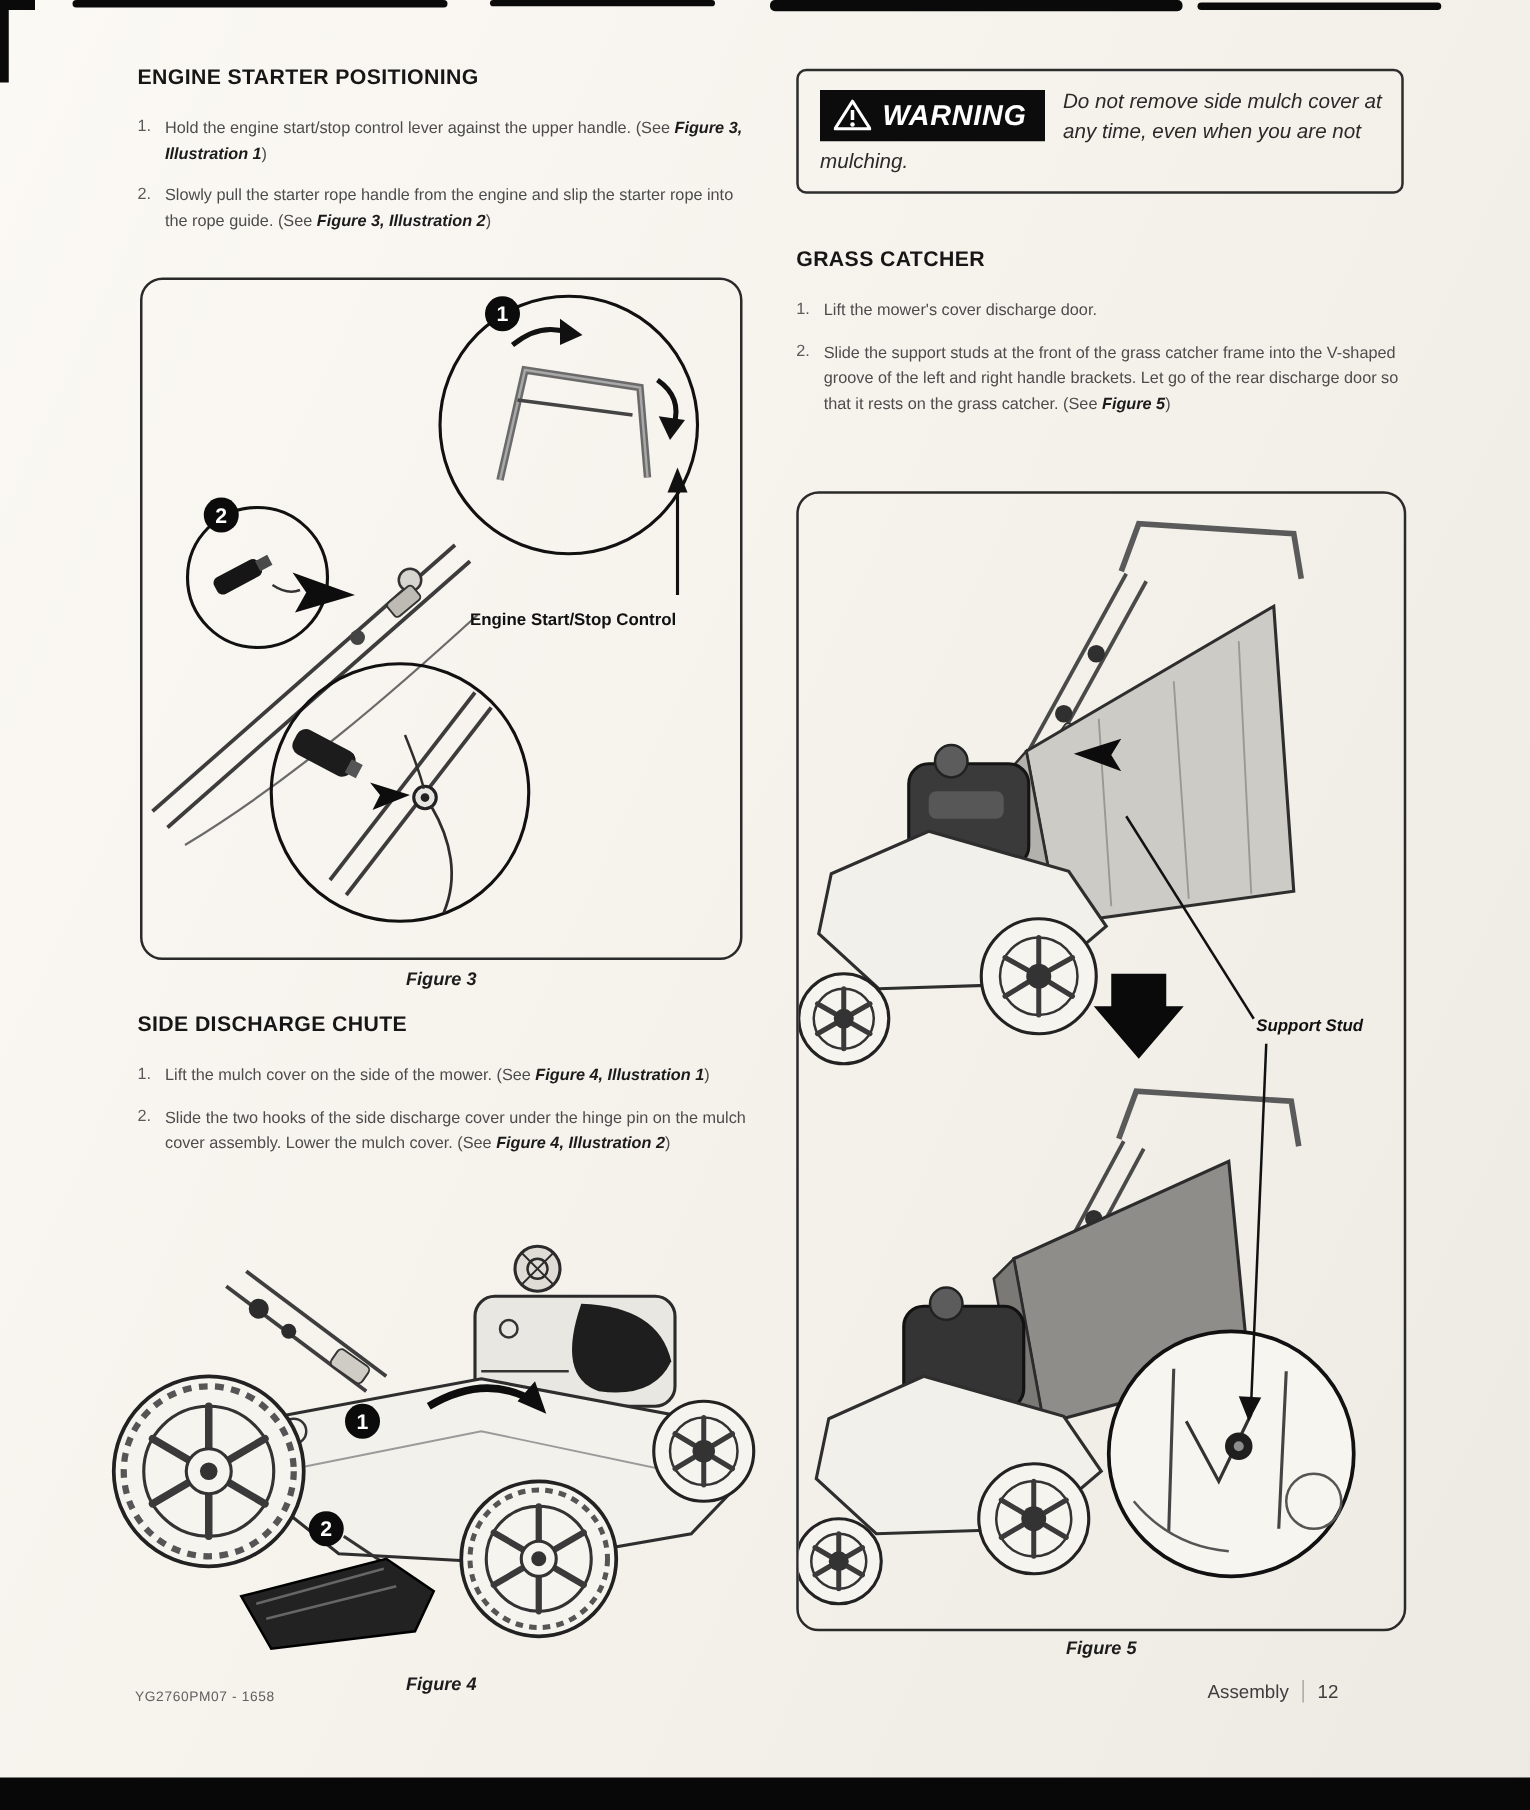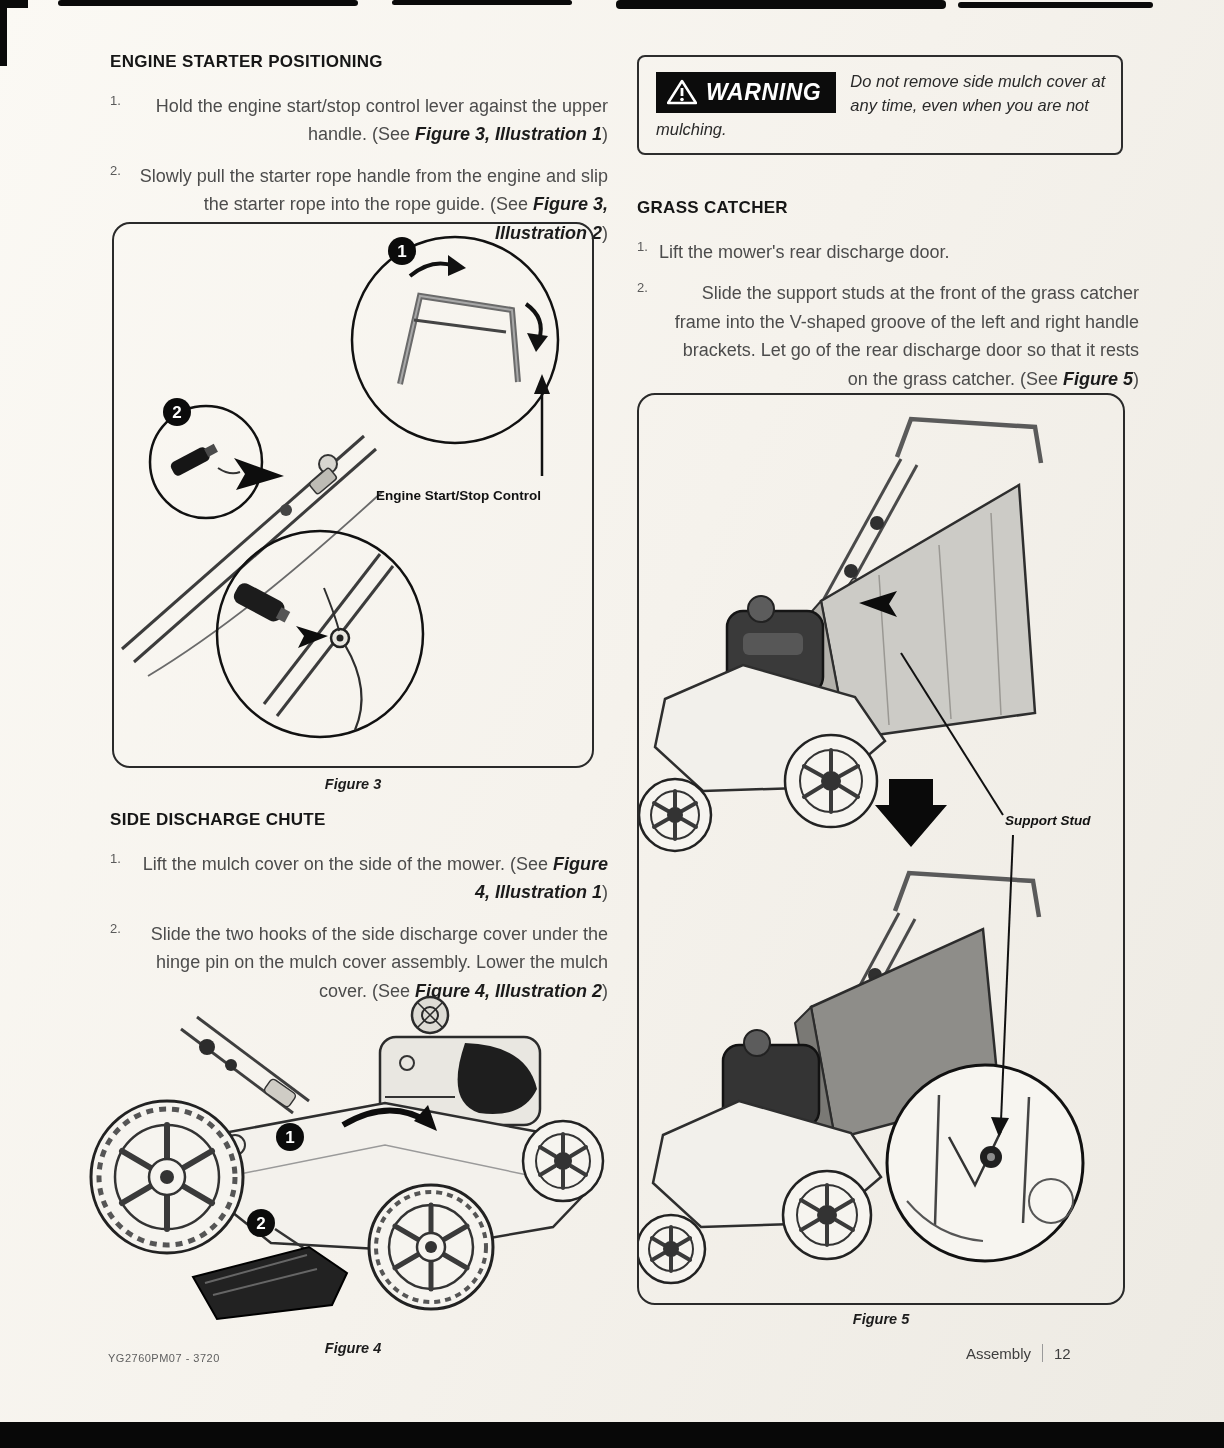--- a/index.html
+++ b/index.html
@@ -7,21 +7,21 @@
     position:relative;width:1224px;height:1448px;overflow:hidden;
     background:linear-gradient(115deg,#fbf9f4 0%,#f5f2ec 50%,#edeae3 100%);
     font-family:"Liberation Sans",sans-serif;color:#3d3d3d;
   }
   .artifact{position:absolute;background:#0a0a0a;}
   .bottom-bar{position:absolute;left:0;bottom:0;width:100%;height:26px;background:#080808;}
   .heading{position:absolute;font-size:17px;font-weight:bold;color:#161616;letter-spacing:.3px;}
   .steps{position:absolute;width:498px;}
   .step{display:flex;margin-bottom:13px;}
   .step-num{flex:none;width:22px;font-size:13px;color:#5a5a5a;padding-top:1px;}
-  .step-text{font-size:18px;line-height:1.58;color:#4c4c4c;text-align:right;}
+  .step-text{font-size:13px;line-height:1.58;color:#4c4c4c;}
   .step-text b{color:#1b1b1b;font-style:italic;}
   .fig-box{position:absolute;border:2px solid #2a2a2a;border-radius:18px;box-sizing:border-box;}
   .fig-caption{position:absolute;text-align:center;font-weight:bold;font-style:italic;font-size:14.5px;color:#1c1c1c;}
   .warning-box{position:absolute;left:637px;top:55px;width:486px;min-height:100px;border:2px solid #2d2d2d;
     border-radius:8px;box-sizing:border-box;padding:13px 15px 10px 17px;}
   .warning-badge{float:left;display:flex;align-items:flex-start;gap:9px;background:#0c0c0c;
     padding:7px 15px 7px 11px;margin:2px 14px 4px 0;}
   .warning-badge .w-label{color:#fff;font-weight:bold;font-style:italic;font-size:23px;letter-spacing:.6px;}
   .warning-text{font-style:italic;font-size:16.5px;line-height:1.45;color:#2a2a2a;}
   .footer-code{position:absolute;left:108px;top:1352px;font-size:11px;color:#5f5f5f;letter-spacing:.5px;}
@@ -173,40 +173,40 @@
     <text x="205" y="158" text-anchor="middle" font-size="17" font-weight="bold" fill="#ffffff">1</text>
     <path d="M 190 244 L 232 272" stroke="#333" stroke-width="2.5"></path>
     <circle cx="176" cy="238" r="14" fill="#0b0b0b"></circle>
     <text x="176" y="244" text-anchor="middle" font-size="17" font-weight="bold" fill="#ffffff">2</text>
 
     <path d="M 108 292 L 224 262 L 262 288 L 247 320 L 132 334 Z" fill="#222222" stroke="#000" stroke-width="2"></path>
     <path d="M 120 298 L 222 270 M 128 310 L 232 284" stroke="#666" stroke-width="2" fill="none"></path>
   </svg>
   <div class="fig-caption" style="left:112px;top:1340px;width:482px;">Figure 4</div>
 
-  <div class="footer-code">YG2760PM07 - 3720</div>
+  <div class="footer-code">YG2760PM07 - 1658</div>
 
   <div class="warning-box">
     <div class="warning-badge">
       <svg width="30" height="26" viewBox="0 0 30 26">
         <path d="M15 2 L29 24 L1 24 Z" fill="none" stroke="#ffffff" stroke-width="2.5" stroke-linejoin="round"></path>
         <rect x="13.6" y="9" width="2.8" height="8" fill="#ffffff"></rect>
         <circle cx="15" cy="20.5" r="1.8" fill="#ffffff"></circle>
       </svg>
       <span class="w-label">WARNING</span>
     </div>
     <div class="warning-text">Do not remove side mulch cover at any time, even when you are not mulching.</div>
   </div>
 
   <div class="heading" style="left:637px;top:198px;text-align:right;">GRASS CATCHER</div>
 
   <div class="steps" style="left:637px;top:238px;width:502px;">
     <div class="step">
       <span class="step-num">1.</span>
-      <span class="step-text"><span>Lift the mower's rear discharge door.</span><b></b><span></span></span>
+      <span class="step-text"><span>Lift the mower's cover discharge door.</span><b></b><span></span></span>
     </div>
     <div class="step">
       <span class="step-num">2.</span>
       <span class="step-text"><span>Slide the support studs at the front of the grass catcher frame into the V-shaped groove of the left and right handle brackets. Let go of the rear discharge door so that it rests on the grass catcher. (See </span><b>Figure 5</b><span>)</span></span>
     </div>
   </div>
 
   <div class="fig-box" style="left:637px;top:393px;width:488px;height:912px;font-style:italic;">
     <svg class="figsvg" width="484" height="908" viewBox="0 0 484 908">
 

